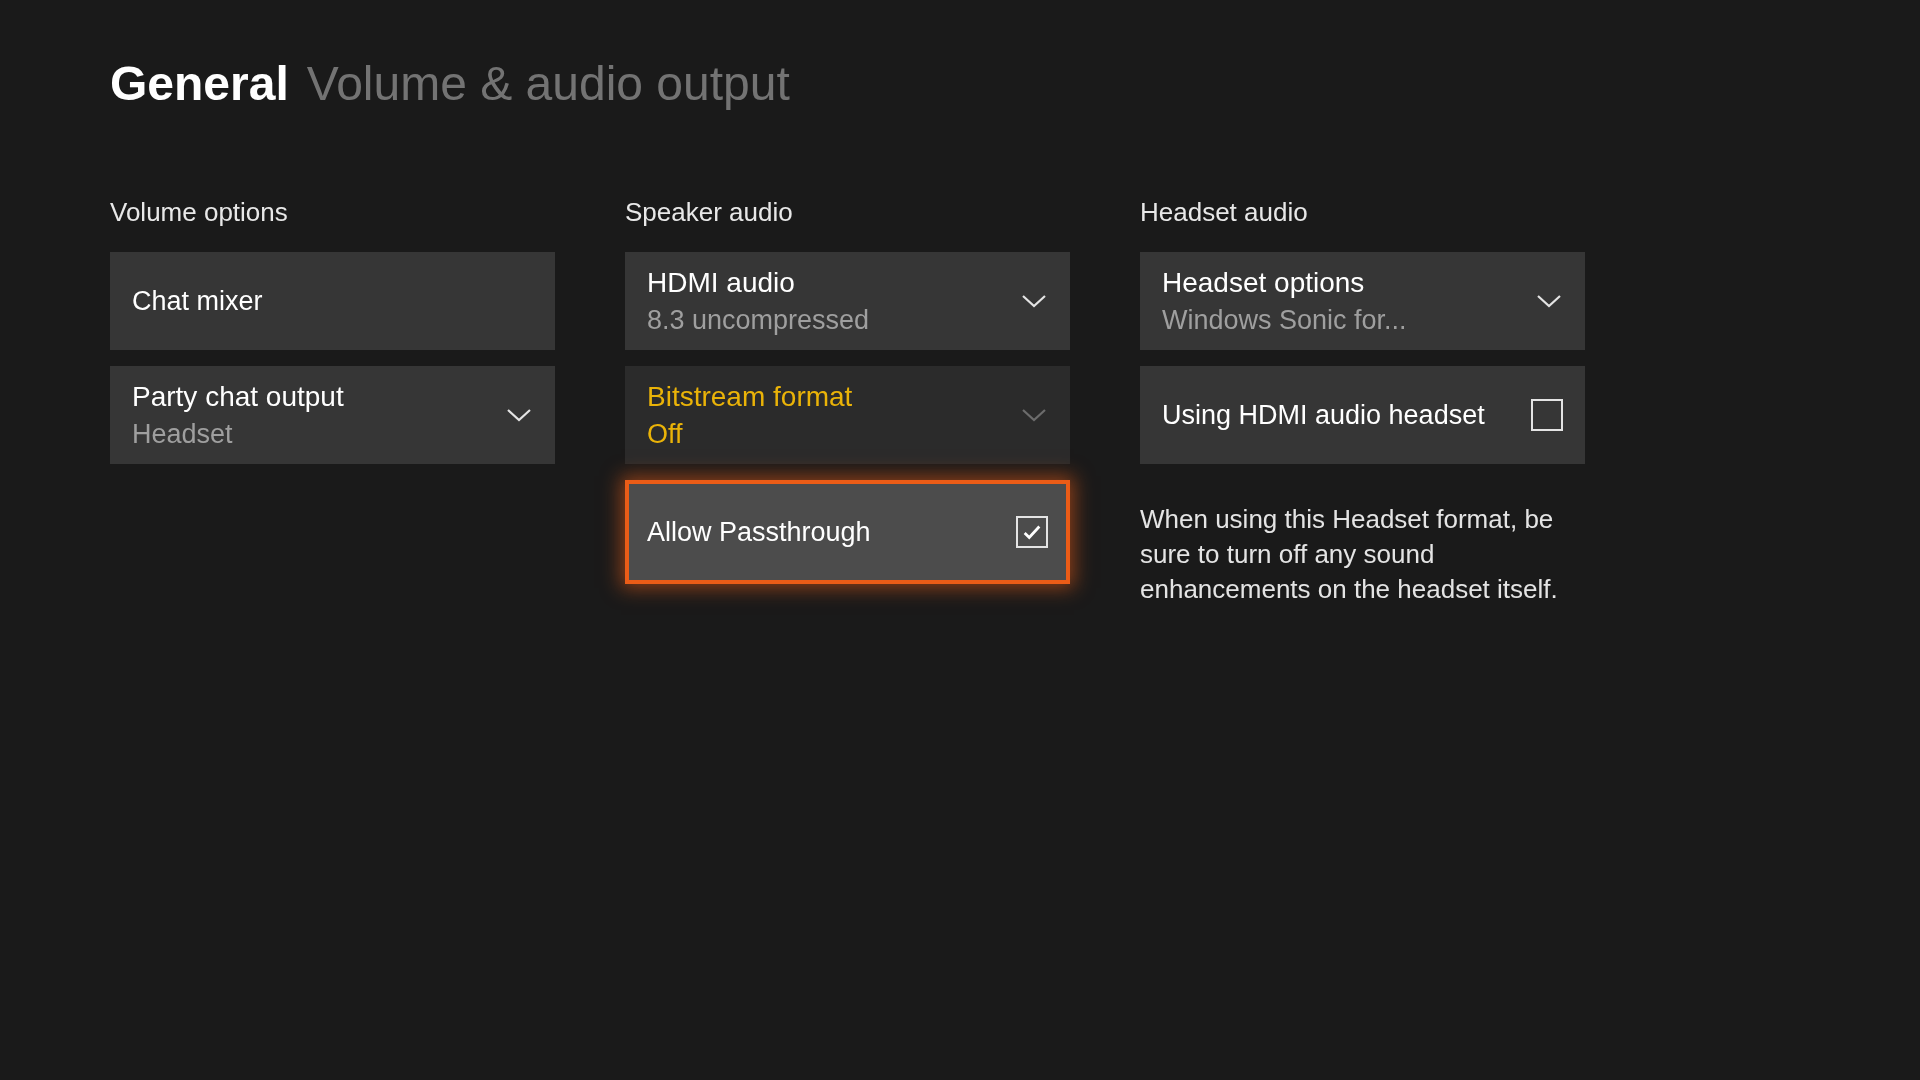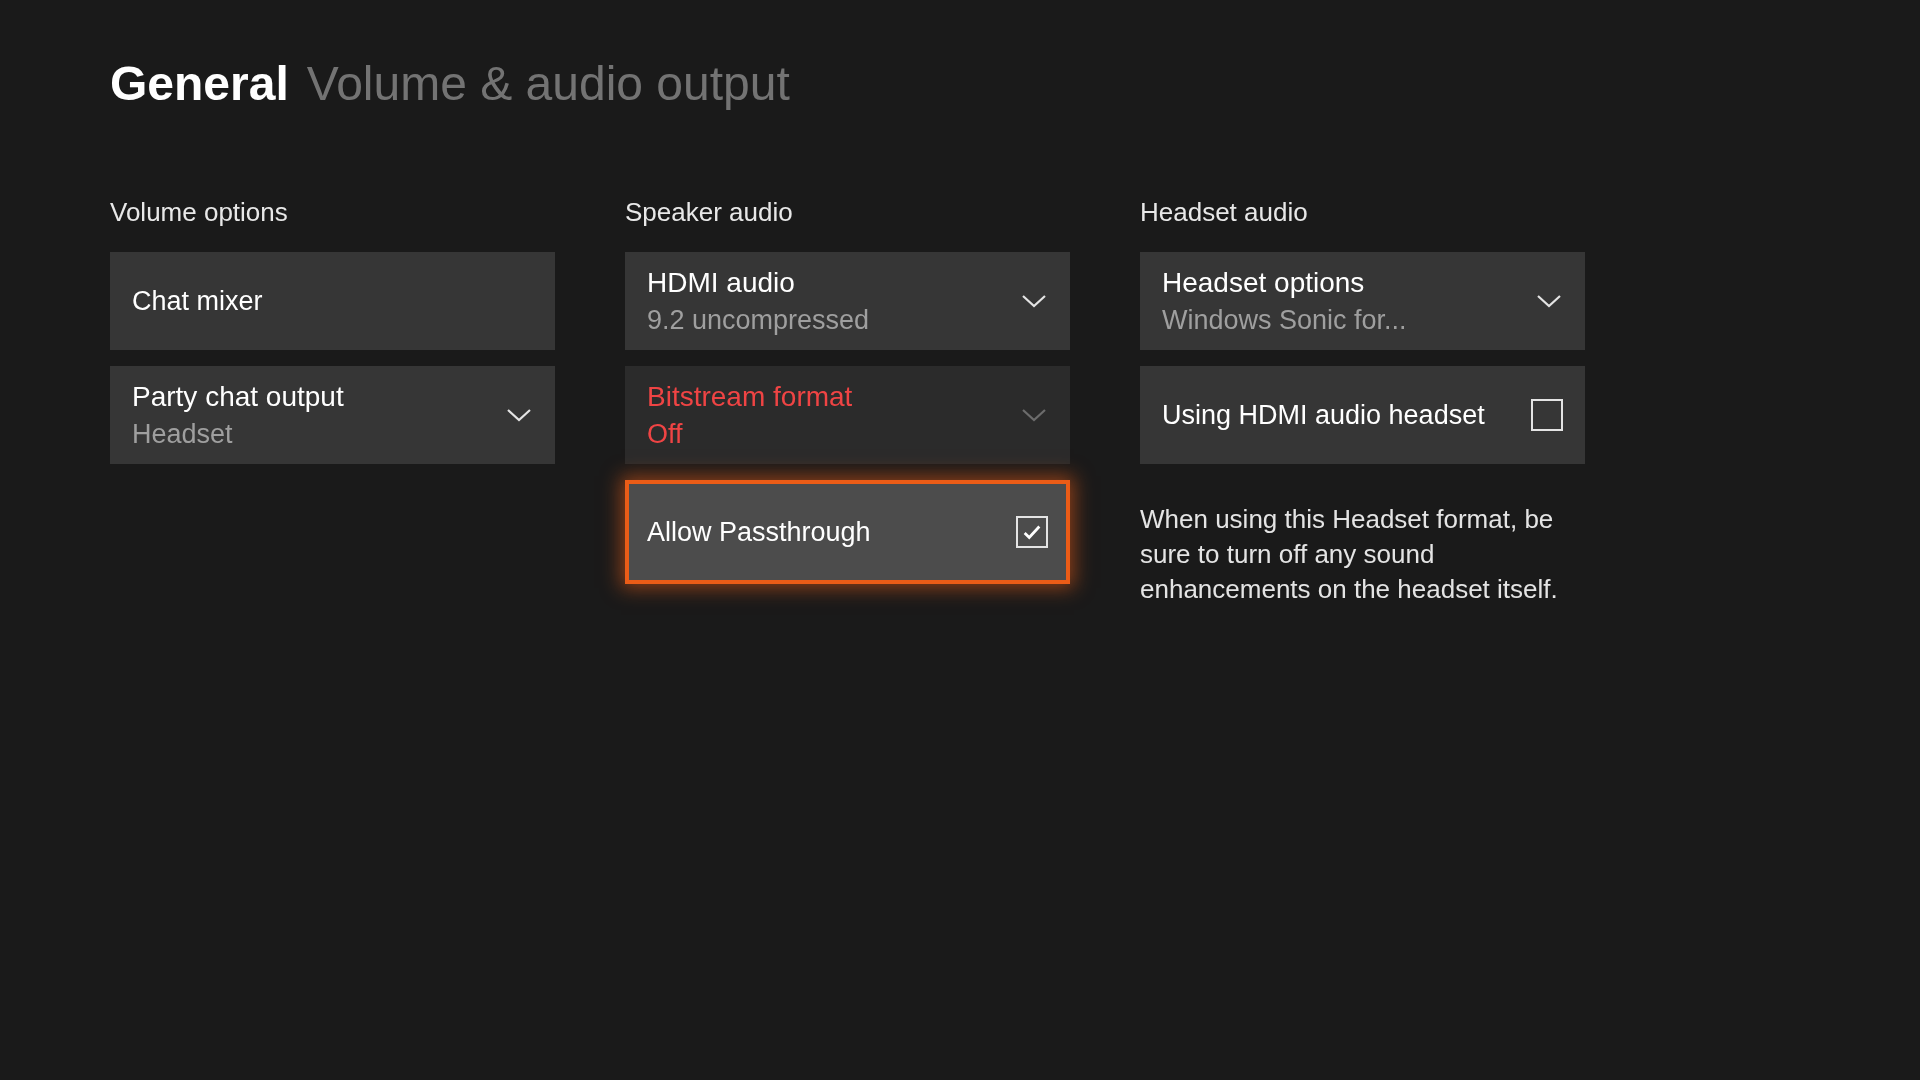--- a/index.html
+++ b/index.html
@@ -60,21 +60,21 @@
       display: flex;
       align-items: center;
       justify-content: space-between;
       margin-bottom: 16px;
     }
     .tile.disabled {
       background: #2b2b2b;
     }
     .tile.disabled .tile-label,
     .tile.disabled .tile-value {
-      color: #ef4444;
+      color: #eab308;
     }
     .tile.disabled .chevron {
       opacity: 0.35;
     }
     .tile.focused {
       background: #4c4c4c;
       border: 4px solid #eb5c17;
       box-shadow: 0 0 18px 4px rgba(235, 92, 23, 0.55);
       padding: 16px 18px;
       height: 104px;
@@ -180,21 +180,21 @@
         </span>
       </div>
     </div>
 
     <div class="col">
       <div class="section-title">Speaker audio</div>
 
       <div class="tile">
         <div class="tile-text">
           <span class="tile-label">HDMI audio</span>
-          <span class="tile-value">9.2 uncompressed</span>
+          <span class="tile-value">8.3 uncompressed</span>
         </div>
         <span class="chevron">
           <svg viewBox="0 0 26 16">
               <polyline points="2,3 13,13 24,3"></polyline>
             </svg>
         </span>
       </div>
 
       <div class="tile disabled">
         <div class="tile-text">

